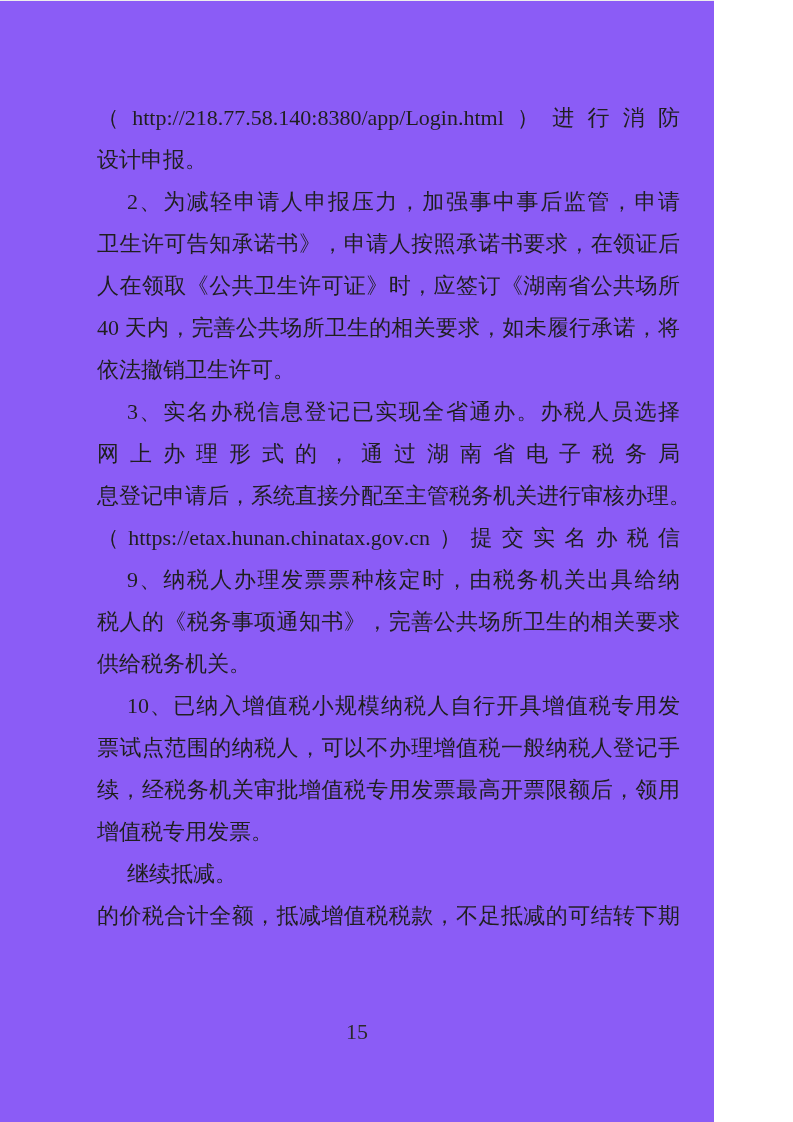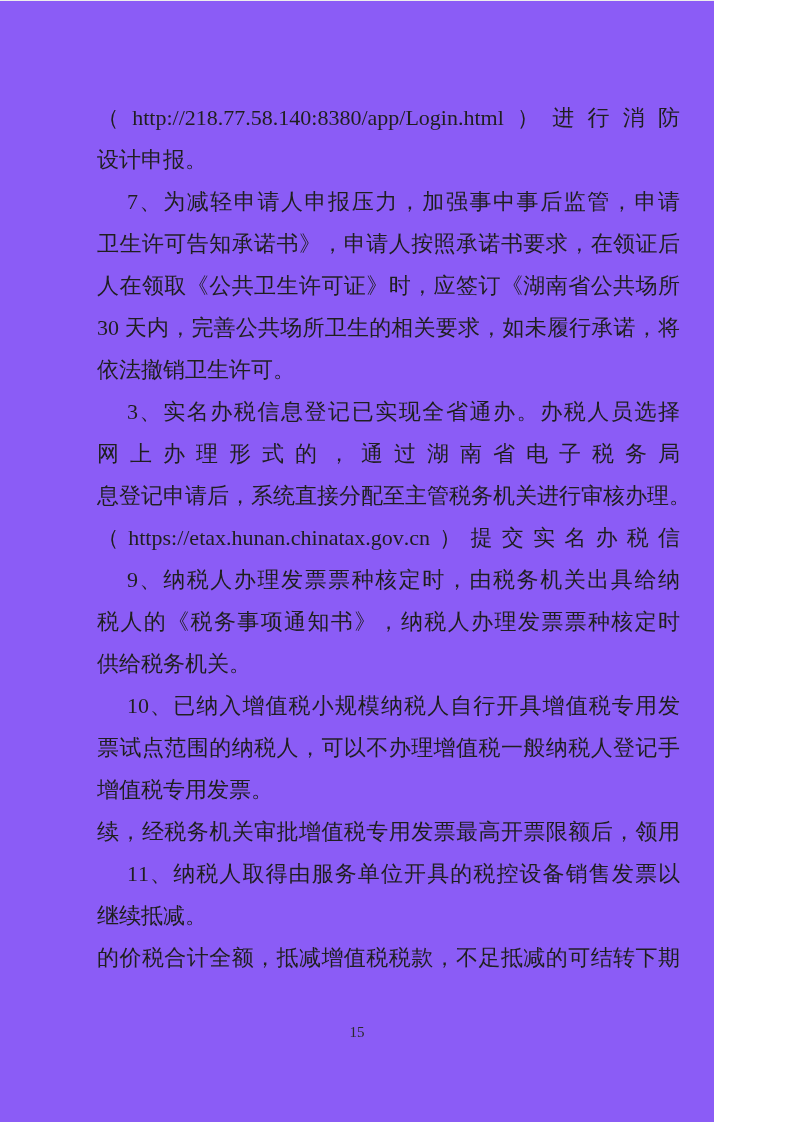--- a/index.html
+++ b/index.html
@@ -45,60 +45,59 @@
   }
   .page-footer {
     position: absolute;
     left: 0;
     right: 0;
     top: 1020px;
     text-align: center;
   }
   .page-number {
     font-family: "Liberation Serif", "DejaVu Serif", serif;
-    font-size: 15px;
+    font-size: 22px;
     line-height: 22px;
     color: #2a2a2a;
   }
 </style>
 </head>
 <body>
 
 <div class="page">
   <div class="doc-body">
       <div class="para">
         <div class="line fill">（http://218.77.58.140:8380/app/Login.html）进行消防</div>
         <div class="line">设计申报。</div>
       </div>
       <div class="para indent">
-        <div class="line fill">7、为减轻申请人申报压力，加强事中事后监管，申请</div>
+        <div class="line fill">2、为减轻申请人申报压力，加强事中事后监管，申请</div>
         <div class="line fill">卫生许可告知承诺书》，申请人按照承诺书要求，在领证后</div>
         <div class="line fill">人在领取《公共卫生许可证》时，应签订《湖南省公共场所</div>
-        <div class="line fill">30 天内，完善公共场所卫生的相关要求，如未履行承诺，将</div>
+        <div class="line fill">40 天内，完善公共场所卫生的相关要求，如未履行承诺，将</div>
         <div class="line">依法撤销卫生许可。</div>
       </div>
       <div class="para indent">
         <div class="line fill">3、实名办税信息登记已实现全省通办。办税人员选择</div>
         <div class="line fill">网上办理形式的，通过湖南省电子税务局</div>
         <div class="line">息登记申请后，系统直接分配至主管税务机关进行审核办理。</div>
         <div class="line fill">（https://etax.hunan.chinatax.gov.cn）提交实名办税信</div>
       </div>
       <div class="para indent">
         <div class="line fill">9、纳税人办理发票票种核定时，由税务机关出具给纳</div>
-        <div class="line fill">税人的《税务事项通知书》，纳税人办理发票票种核定时</div>
+        <div class="line fill">税人的《税务事项通知书》，完善公共场所卫生的相关要求</div>
         <div class="line">供给税务机关。</div>
       </div>
       <div class="para indent">
         <div class="line fill">10、已纳入增值税小规模纳税人自行开具增值税专用发</div>
         <div class="line fill">票试点范围的纳税人，可以不办理增值税一般纳税人登记手</div>
+        <div class="line fill">续，经税务机关审批增值税专用发票最高开票限额后，领用</div>
         <div class="line">增值税专用发票。</div>
-        <div class="line fill">续，经税务机关审批增值税专用发票最高开票限额后，领用</div>
       </div>
       <div class="para indent">
-        <div class="line fill">11、纳税人取得由服务单位开具的税控设备销售发票以</div>
         <div class="line">继续抵减。</div>
         <div class="line fill">的价税合计全额，抵减增值税税款，不足抵减的可结转下期</div>
       </div>
     </div>
   <div class="page-footer">
     <span class="page-number">15</span>
   </div>
 </div>
 
 </body></html>

